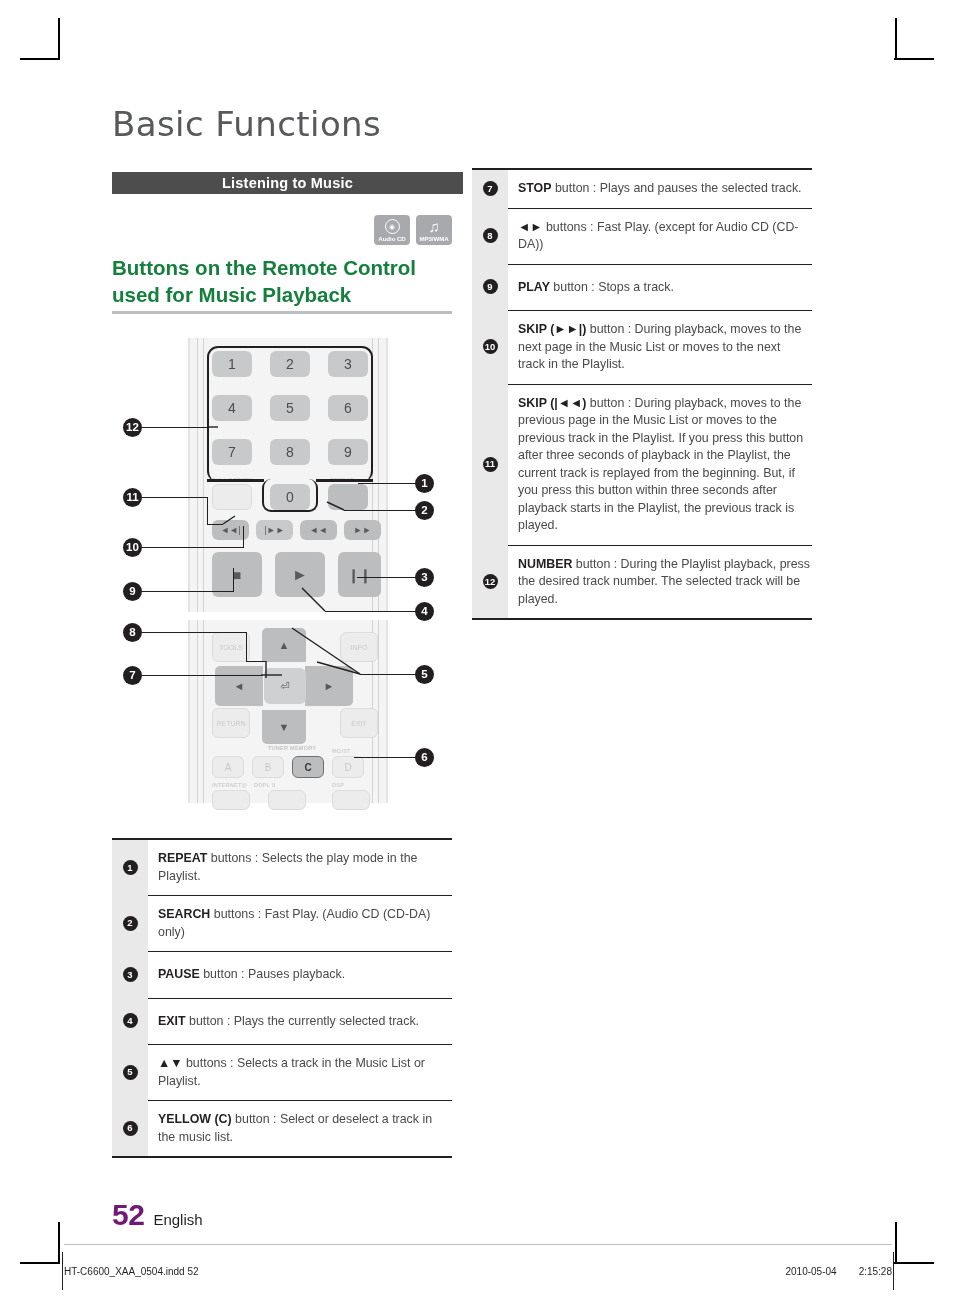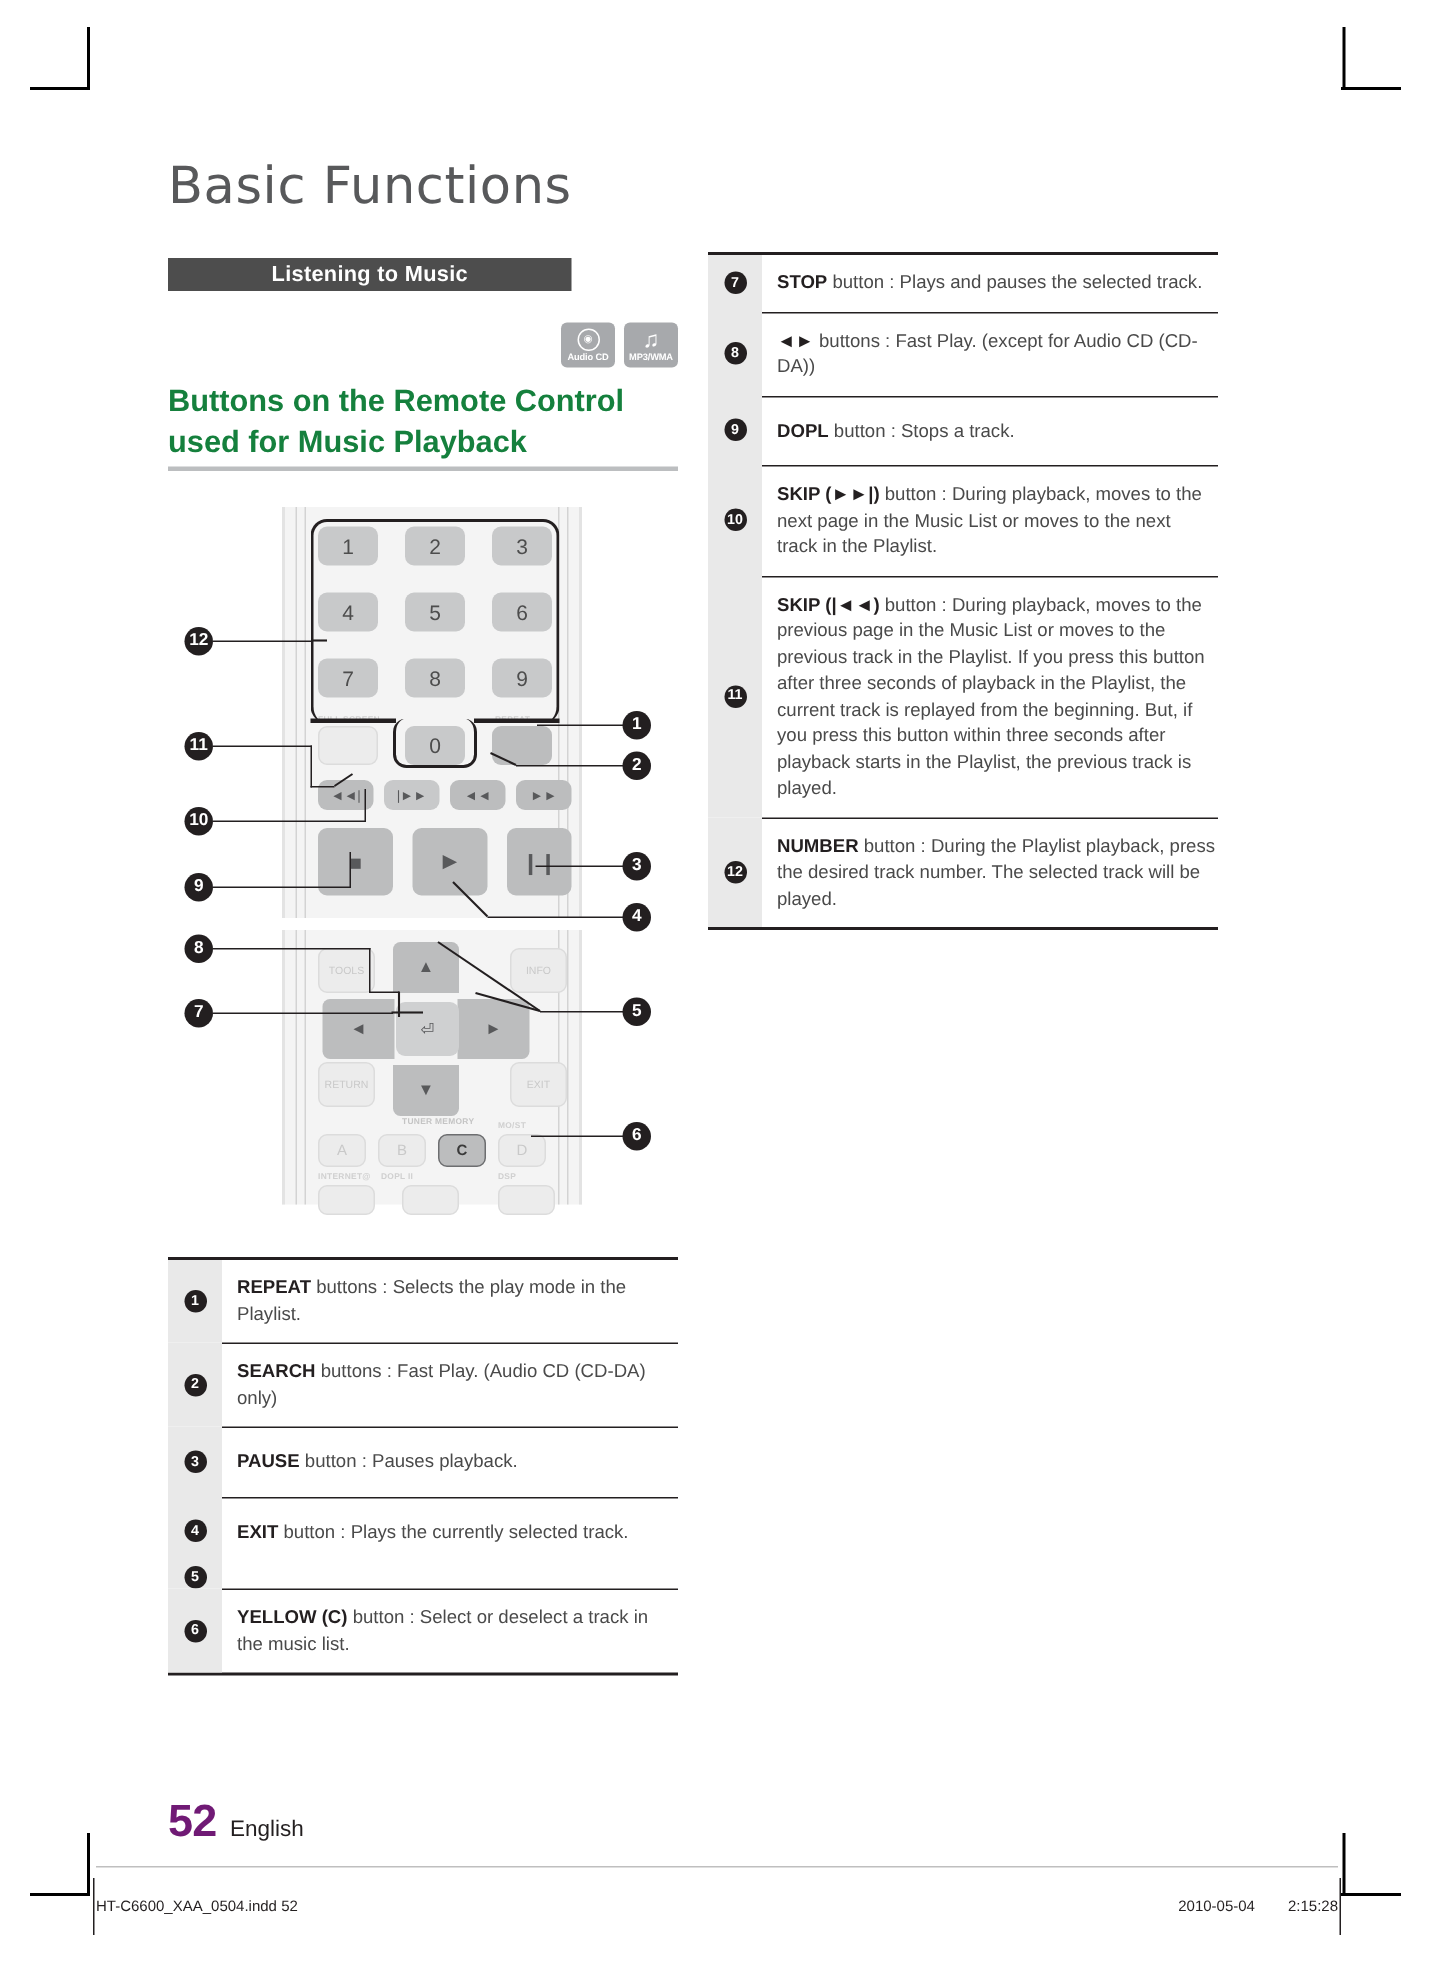--- a/index.html
+++ b/index.html
@@ -25,21 +25,21 @@
   .chapter-title {
     position:absolute; left:112px; top:104px;
     font-size:34px; font-weight:400; letter-spacing:0.4px;
     color:#58595b;
     font-family:"DejaVu Sans", sans-serif;
   }
 
   
   .section-bar {
     position:absolute; left:112px; top:172px;
-    width:269px; height:22px;
+    width:351px; height:22px;
     background:#4d4d4d;
     display:flex; align-items:center; justify-content:center;
   }
   .section-bar span {
     color:#ffffff; font-size:14.5px; font-weight:bold; letter-spacing:0.2px;
   }
 
   
   .badges {
     position:absolute; right:502px; top:215px;
@@ -378,20 +378,21 @@
     <div class="brow">
       <div class="bnum">
           <div class="dot">4</div>
         </div>
       <div class="bdesc" style="padding-top:14px;padding-bottom:14px;"><b>EXIT</b><span> button : Plays the currently selected track.</span></div>
     </div>
     <div class="brow">
       <div class="bnum">
           <div class="dot">5</div>
         </div>
+      <div class="bdesc"><b>▲▼</b><span> buttons : Selects a track in the Music List or Playlist.</span></div>
     </div>
     <div class="brow">
       <div class="bnum">
           <div class="dot">6</div>
         </div>
       <div class="bdesc"><b>YELLOW (C)</b><span> button : Select or deselect a track in the music list.</span></div>
     </div>
   </div>
 
   <div class="btable table-right">
@@ -405,21 +406,21 @@
       <div class="bnum">
           <div class="dot">8</div>
         </div>
       <div class="bdesc"><b>◄►</b><span> buttons : Fast Play.
 (except for Audio CD (CD-DA))</span></div>
     </div>
     <div class="brow">
       <div class="bnum">
           <div class="dot">9</div>
         </div>
-      <div class="bdesc" style="padding-top:14px;padding-bottom:14px;"><b>DOPL</b><span> button : Stops a track.</span></div>
+      <div class="bdesc" style="padding-top:14px;padding-bottom:14px;"><b>PLAY</b><span> button : Stops a track.</span></div>
     </div>
     <div class="brow">
       <div class="bnum">
           <div class="dot">10</div>
         </div>
       <div class="bdesc"><b>SKIP (►►|)</b><span> button : During playback, moves to the next page in the Music List or moves to the next track in the Playlist.</span></div>
     </div>
     <div class="brow">
       <div class="bnum">
           <div class="dot">11</div>

